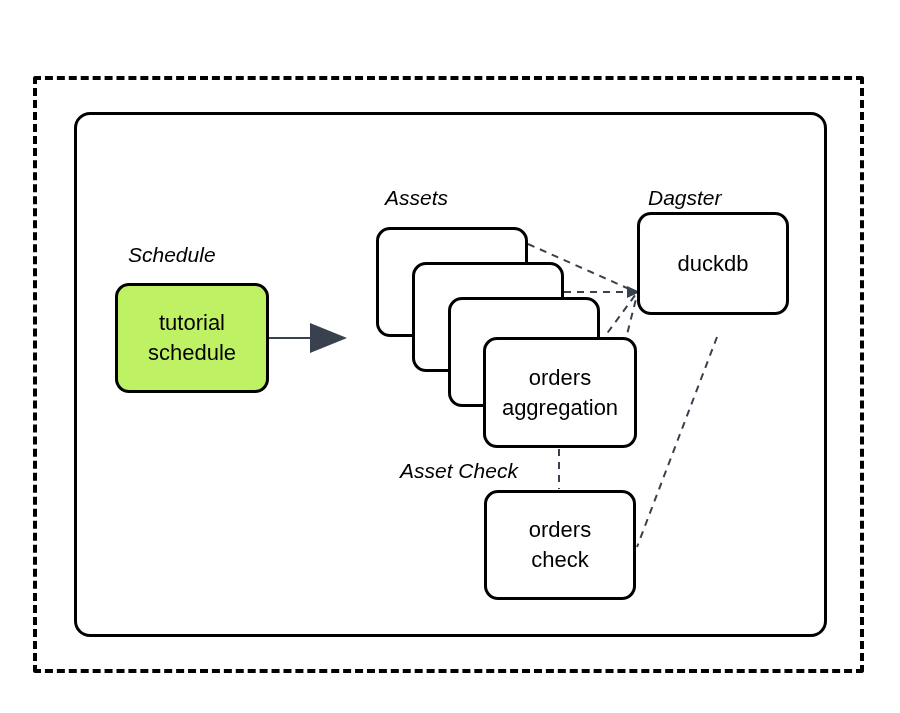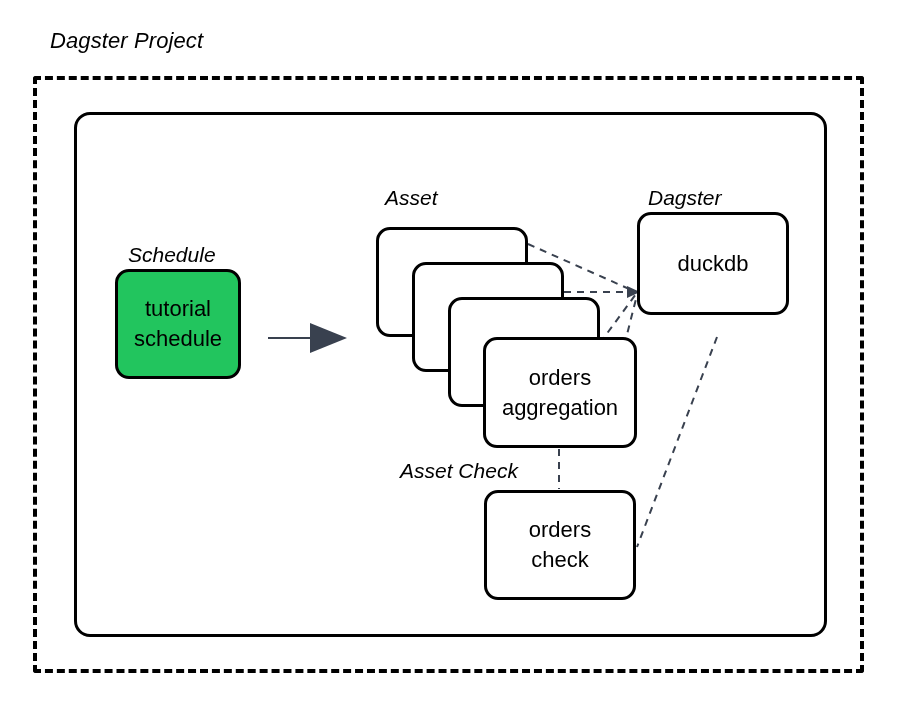--- a/index.html
+++ b/index.html
@@ -92,24 +92,24 @@
     align-items: center;
     justify-content: center;
     text-align: center;
     font-size: 22px;
     line-height: 1.35;
     white-space: pre-line;
   }
 
   .node-schedule {
     left: 115px;
-    top: 269px;
-    width: 126px;
+    top: 283px;
+    width: 154px;
     height: 110px;
-    background: #22c55e;
+    background: #bef264;
   }
 
   
   .asset-card-1 { left: 376px; top: 227px; width: 152px; height: 110px; }
   .asset-card-2 { left: 412px; top: 262px; width: 152px; height: 110px; }
   .asset-card-3 { left: 448px; top: 297px; width: 152px; height: 110px; }
   .asset-card-4 { left: 483px; top: 337px; width: 154px; height: 111px; }
 
   .node-resource {
     left: 637px;
@@ -133,30 +133,29 @@
     width: 900px;
     height: 713px;
     pointer-events: none;
   }
 </style>
 </head>
 <body>
 
 <div id="canvas">
 
-  <div class="project-title">Dagster Project</div>
 
   <div class="project-boundary"></div>
 
   <div class="definitions-box"></div>
 
 
   <div class="group-label label-schedule">Schedule</div>
 
-  <div class="group-label label-assets">Asset</div>
+  <div class="group-label label-assets">Assets</div>
 
   <div class="group-label label-resource">Dagster</div>
 
   <div class="group-label label-asset-check">Asset
 Check</div>
 
   <svg class="connectors" viewBox="0 0 900 713">
 
     <line x1="268" y1="338" x2="310" y2="338" stroke="#39414F" stroke-width="2"></line>
     <polygon points="310,323 347,338 310,353" fill="#39414F"></polygon>

